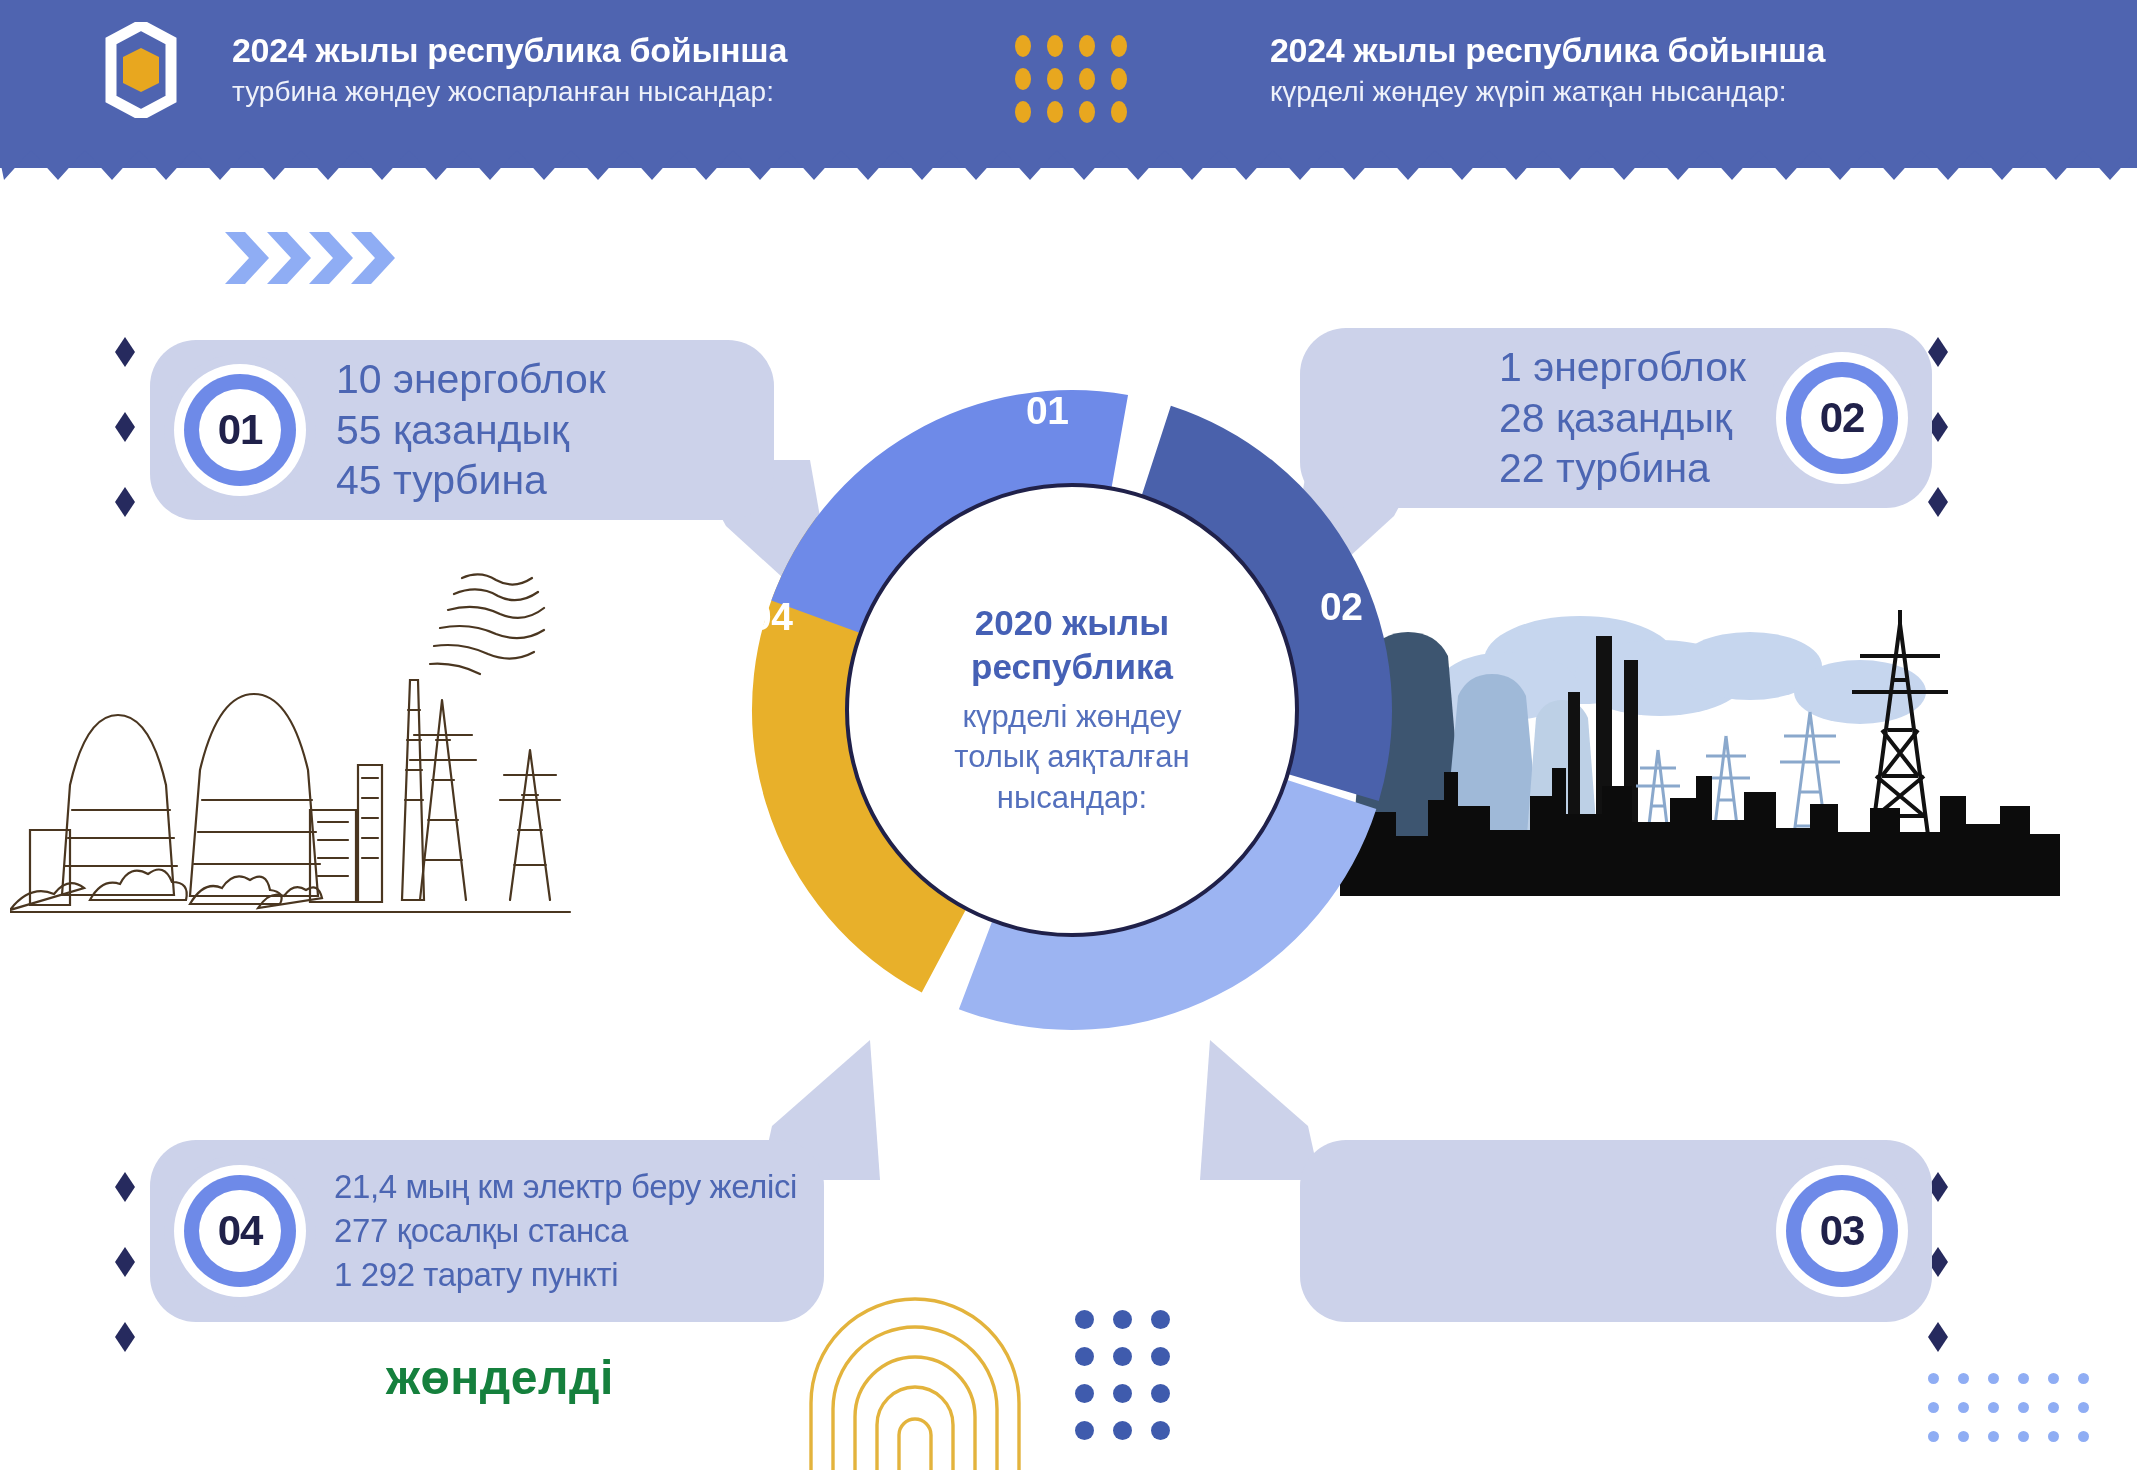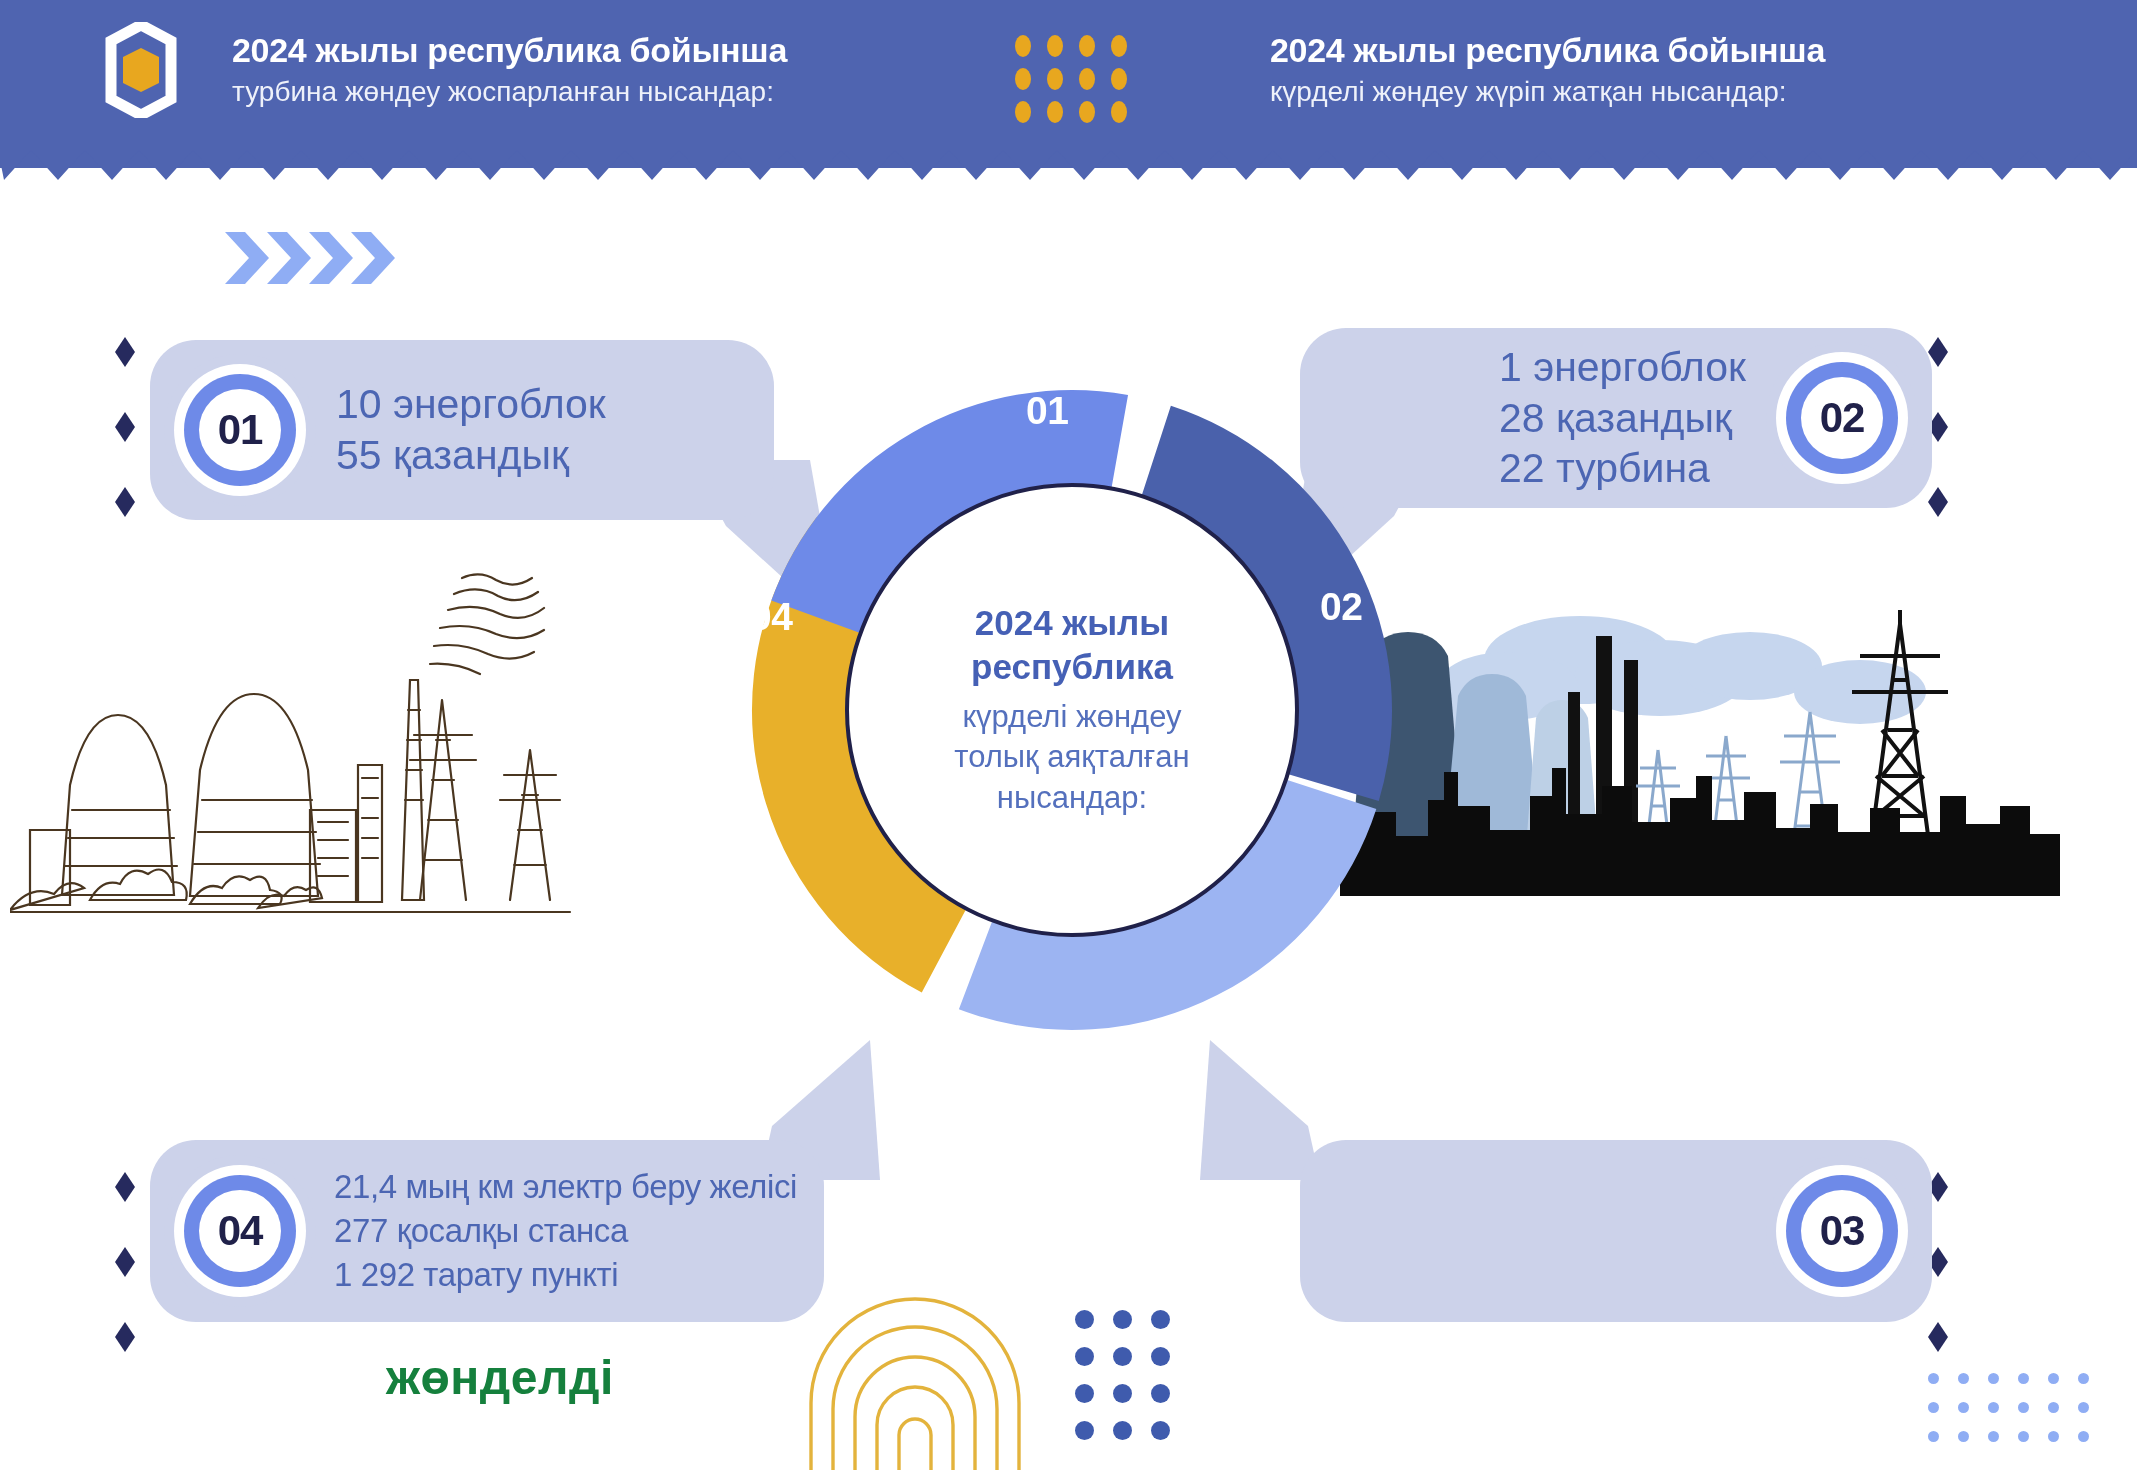--- a/index.html
+++ b/index.html
@@ -293,20 +293,21 @@
 
   <div class="card" id="card-01">
     <div class="badge">
       <div class="badge-ring">
         <div class="badge-inner">01</div>
       </div>
     </div>
     <div class="card-lines">
       <div>10 энергоблок</div>
       <div>55 қазандық</div>
+      <div>45 турбина</div>
     </div>
   </div>
 
   <div class="card" id="card-02">
     <div class="badge">
       <div class="badge-ring">
         <div class="badge-inner">02</div>
       </div>
     </div>
     <div class="card-lines">
@@ -354,21 +355,21 @@
       </g>
     </svg>
 
     <span class="seg-label" style="left:294px;top:19px;">01</span>
     <span class="seg-label" style="left:588px;top:215px;">02</span>
     <span class="seg-label" style="left:315px;top:412px;position:absolute;">03</span>
     <span class="seg-label" style="left:18px;top:225px;">04</span>
 
     <div class="donut-center">
       <div class="dc-title">
-        <div>2024 жылы</div>
+        <div>2020 жылы</div>
         <div>республика</div>
       </div>
       <div class="dc-sub">
         <div>күрделі жөндеу</div>
         <div>толық аяқталған</div>
         <div>нысандар:</div>
       </div>
     </div>
   </div>
 

